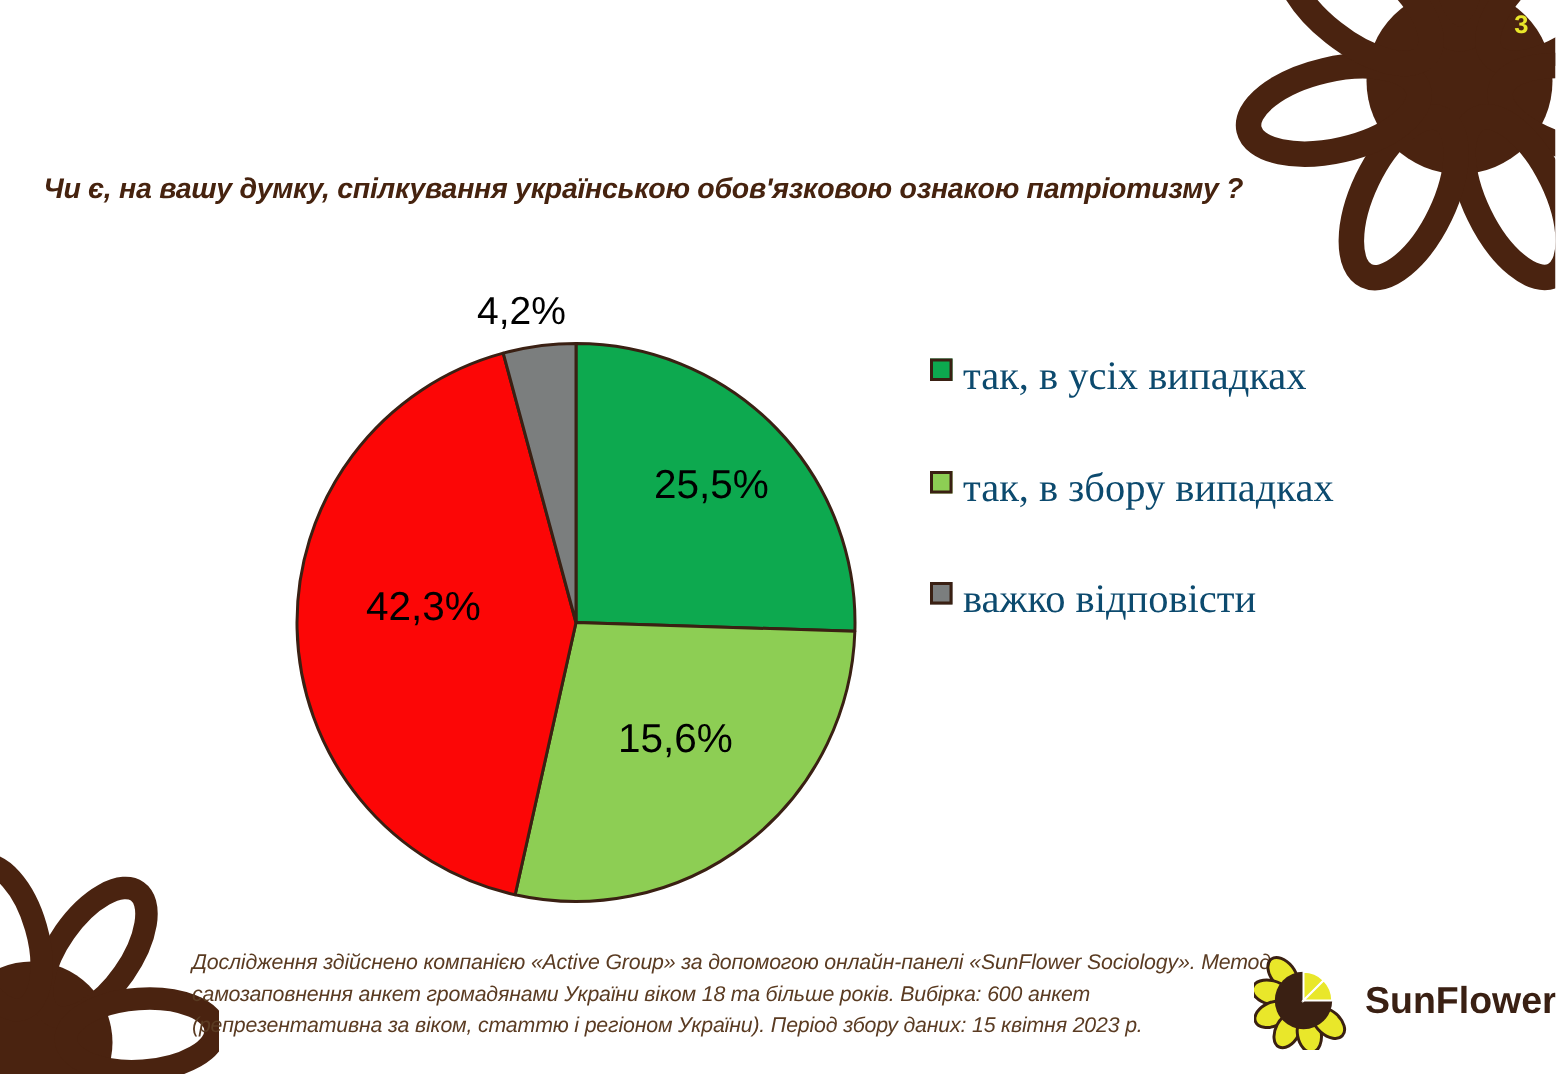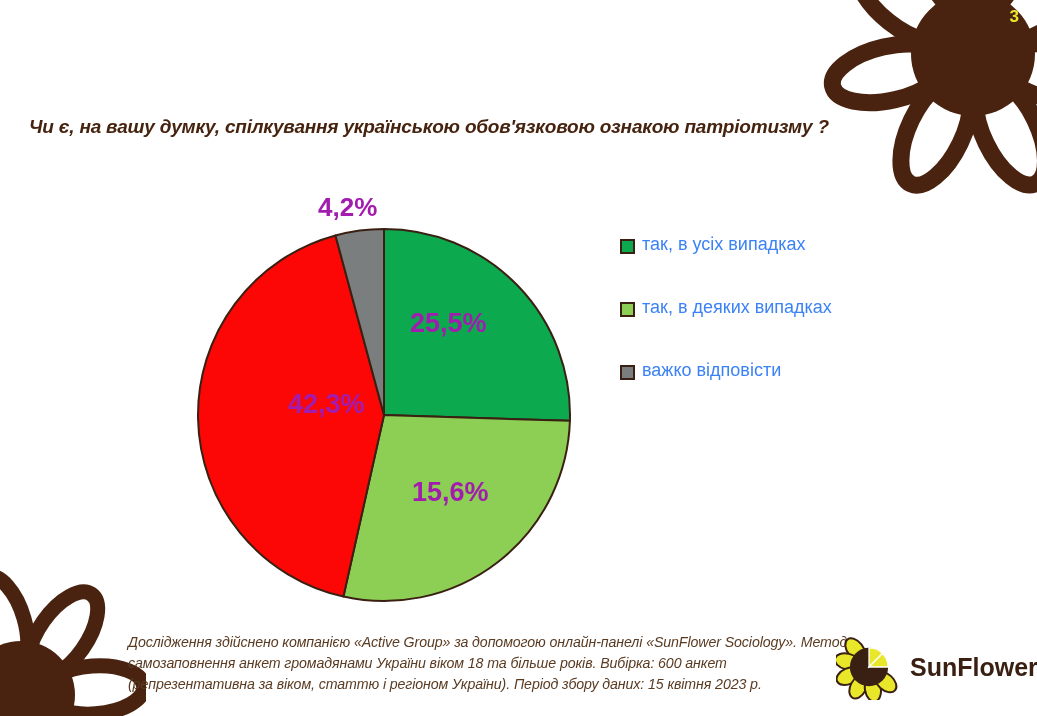--- a/index.html
+++ b/index.html
@@ -75,31 +75,31 @@
   }
   .pie-svg {
     position: absolute;
     left: 180px;
     top: 205px;
   }
 
   .slice-label {
     position: absolute;
     font-family: "Liberation Sans", sans-serif;
-    font-weight: bold;
+    font-weight: normal;
     font-size: 27px;
-    color: #a21caf;
+    color: #000000;
     white-space: nowrap;
   }
   .slice-label.outside {
     font-size: 26px;
   }
-  .lbl-0 { left: 410px; top: 308px; }
+  .lbl-0 { left: 436px; top: 308px; }
   .lbl-1 { left: 412px; top: 477px; }
-  .lbl-2 { left: 244px; top: 389px; margin-left: 44px; }
+  .lbl-2 { left: 244px; top: 389px; }
   .lbl-3 { left: 318px; top: 192px; }
 
   
   .legend {
     position: absolute;
     left: 620px;
     top: 233px;
     width: 400px;
   }
   .legend-item {
@@ -111,23 +111,23 @@
   .legend-swatch {
     flex: 0 0 auto;
     width: 15px;
     height: 15px;
     margin-top: 6px;
     margin-right: 7px;
     border: 2px solid #3a2013;
     box-sizing: border-box;
   }
   .legend-label {
-    font-family: Liberation Sans, sans-serif;
-    font-size: 18px;
-    color: #3b82f6;
+    font-family: Liberation Serif, serif;
+    font-size: 27px;
+    color: #0c4a6e;
     line-height: 1.28;
     max-width: 330px;
     white-space: pre-line;
     text-indent: 0;
   }
   .legend-item.wrap .legend-label {
     padding-left: 0;
   }
 
   
@@ -214,21 +214,21 @@
     <div class="slice-label outside lbl-3">4,2%</div>
   </div>
 
   <div class="legend">
     <div class="legend-item">
       <span class="legend-swatch" style="background:#0DA94F"></span>
       <span class="legend-label">так, в усіх випадках</span>
     </div>
     <div class="legend-item">
       <span class="legend-swatch" style="background:#8DCE54"></span>
-      <span class="legend-label">так, в деяких випадках</span>
+      <span class="legend-label">так, в збору випадках</span>
     </div>
     <div class="legend-item">
       <span class="legend-swatch" style="background:#7B7E7E"></span>
       <span class="legend-label">важко відповісти</span>
     </div>
   </div>
 
   <div class="footer">
     <div>Дослідження здійснено компанією «Active Group» за допомогою онлайн-панелі «SunFlower Sociology». Метод:</div>
     <div>самозаповнення анкет громадянами України віком 18 та більше років. Вибірка: 600 анкет</div>

